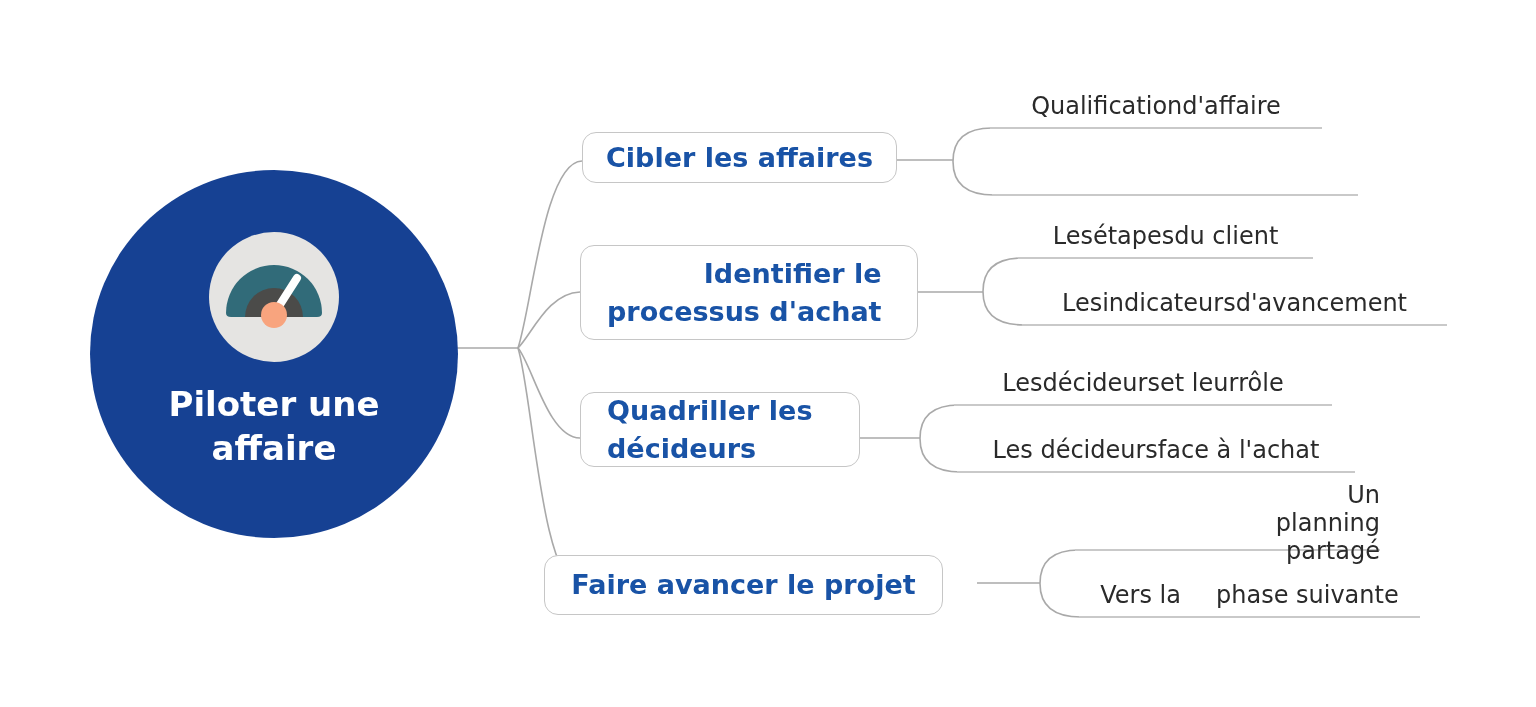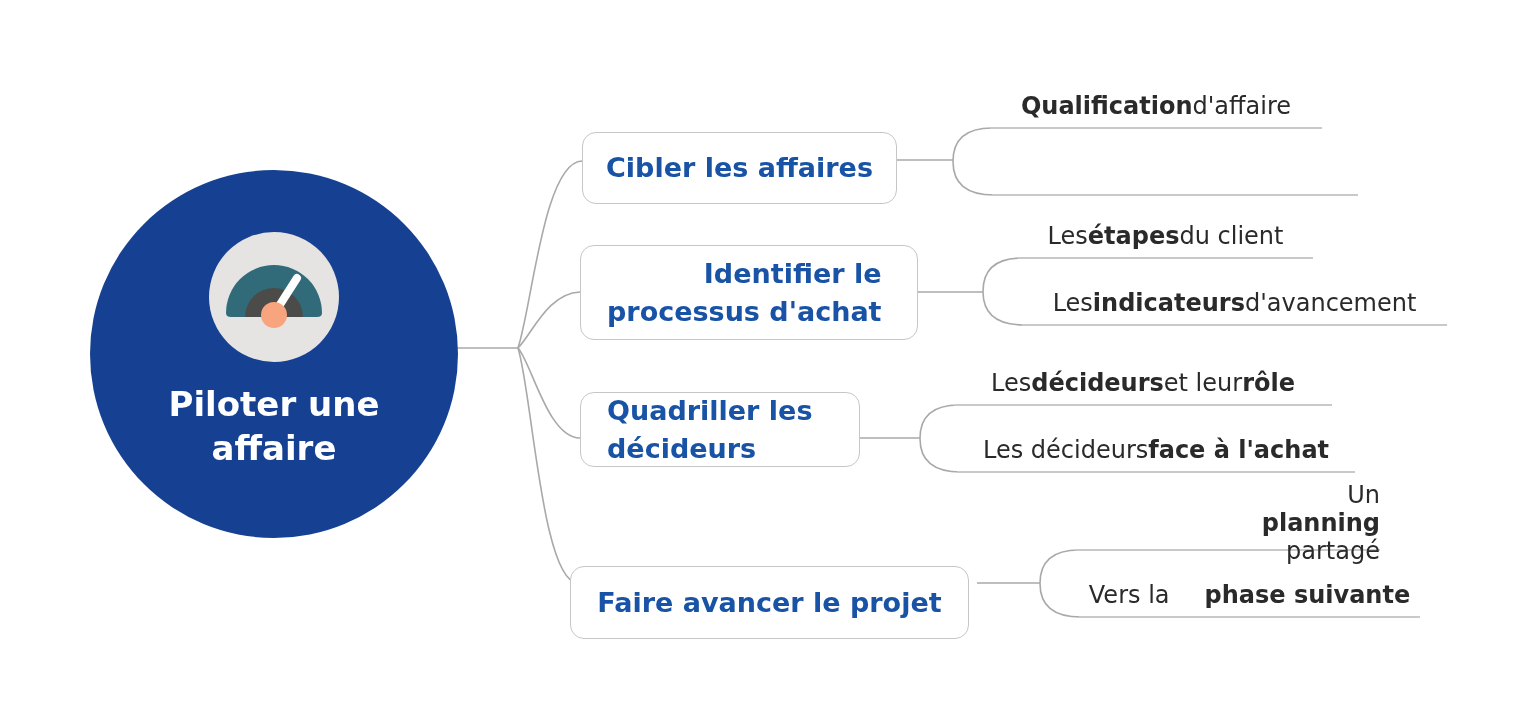--- a/index.html
+++ b/index.html
@@ -36,21 +36,21 @@
     color:var(--branch-text); font-weight:bold; font-size:27px; line-height:38px;
   }
   .branch span{white-space:pre-line;}
   .branch.two-line{justify-content:flex-start; padding-left:26px;}
 
   .leaf{
     position:absolute; height:46px; box-sizing:border-box;
     display:flex; align-items:flex-end; justify-content:center;
     padding-bottom:8px; color:var(--leaf-text); font-size:24px; white-space:nowrap;
   }
-  .leaf b{font-weight:bold;}
+  .leaf b{font-weight:normal;}
 </style>
 </head>
 <body>
 
 <div class="canvas">
 
   <svg class="links" viewBox="0 0 1536 707" xmlns="http://www.w3.org/2000/svg">
 
     <path d="M455,348 H518"></path>
 
@@ -85,35 +85,35 @@
       <circle cx="65" cy="65" r="65" fill="var(--gauge-outer)"></circle>
       <path d="M17,81 Q17,85 22,85 L108,85 Q113,85 113,81 A48,48 0 1 0 17,81 Z" fill="var(--gauge-arc)"></path>
       <path d="M36,85 A29,29 0 1 1 94,85 Z" fill="var(--gauge-inner)"></path>
       <line x1="65" y1="82" x2="88" y2="46" stroke="var(--gauge-needle)" stroke-width="8" stroke-linecap="round"></line>
       <circle cx="65" cy="83" r="13" fill="var(--gauge-pivot)"></circle>
     </svg>
     <div class="root-label">Piloter une
 affaire</div>
   </div>
 
-  <div class="branch" style="left:582px;top:132px;width:315px;height:72px;">
+  <div class="branch" style="left:582px;top:132px;width:315px;height:51px;">
     <span>Cibler les affaires</span>
   </div>
 
   <div class="branch two-line" style="left:580px;top:245px;width:338px;height:95px;text-align:right;">
     <span>Identifier le
 processus d'achat</span>
   </div>
 
   <div class="branch two-line" style="left:580px;top:392px;width:280px;height:75px;">
     <span>Quadriller les
 décideurs</span>
   </div>
 
-  <div class="branch" style="left:570px;top:555px;width:399px;height:73px;margin-top:11px;">
+  <div class="branch" style="left:544px;top:555px;width:399px;height:60px;">
     <span>Faire avancer le projet</span>
   </div>
 
   <div class="leaf" style="left:990px;top:82px;width:332px;">
       <b>Qualification</b>
       <span> d'affaire</span>
     </div>
 
 
   <div class="leaf" style="left:1018px;top:212px;width:295px;">

